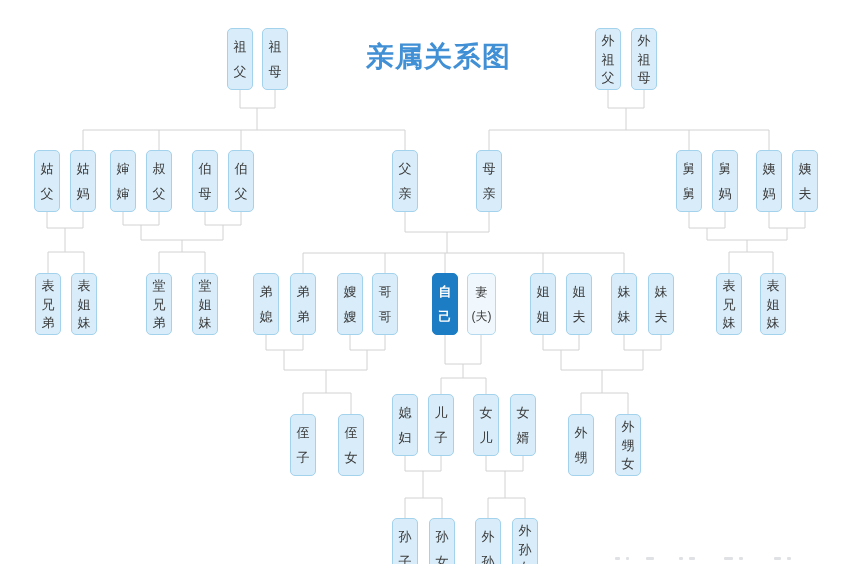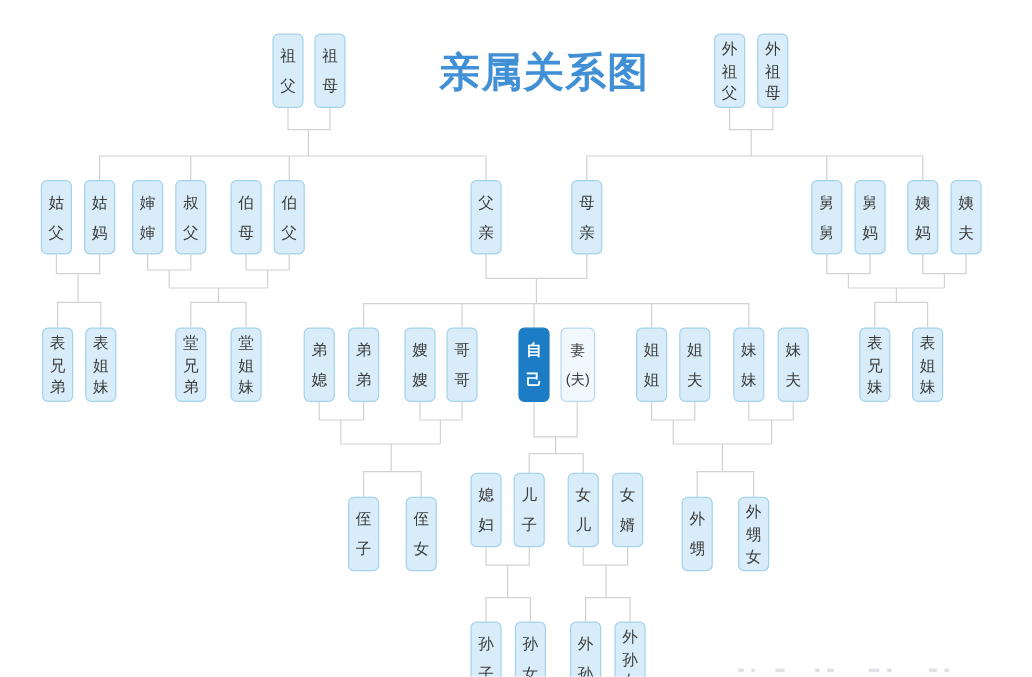--- a/index.html
+++ b/index.html
@@ -34,21 +34,21 @@
     font-weight:bold;
   }
   .node.spouse{
     background:#f0f8fd;
     border-color:#b5d9ee;
     font-size:12px;
   }
   #page-title{
     position:absolute;
     left:366px;top:38px;
-    font-size:34px;
+    font-size:28px;
     font-weight:bold;
     letter-spacing:1px;
     color:#4190d5;
   }
   
   #watermark{
     position:absolute;
     left:612px;top:553px;
     width:240px;height:11px;
     overflow:hidden;

